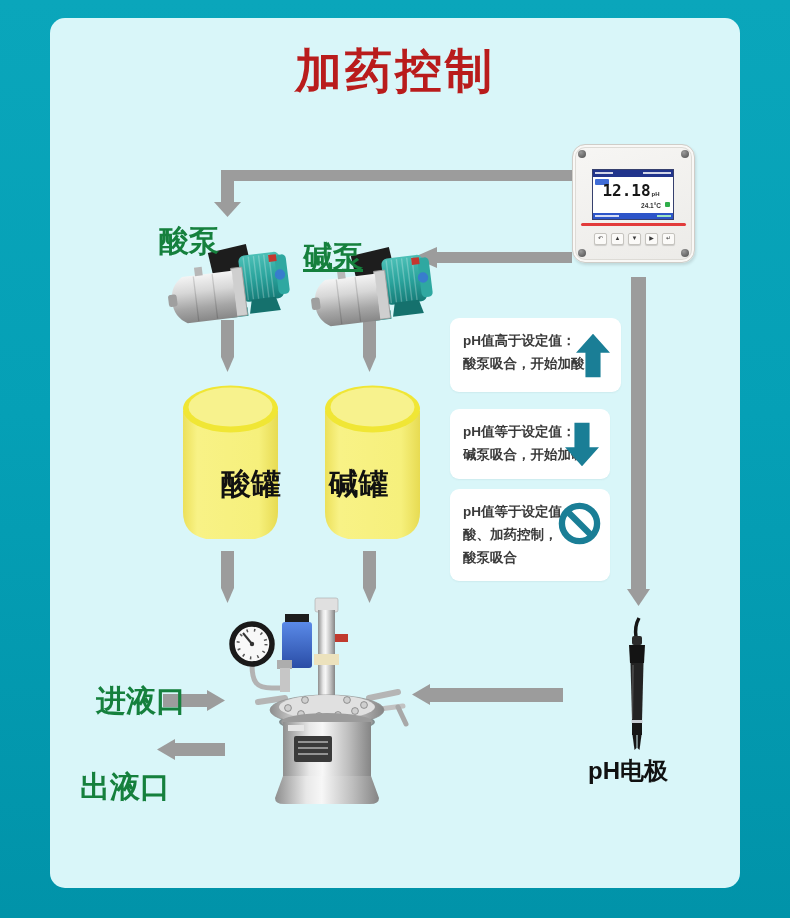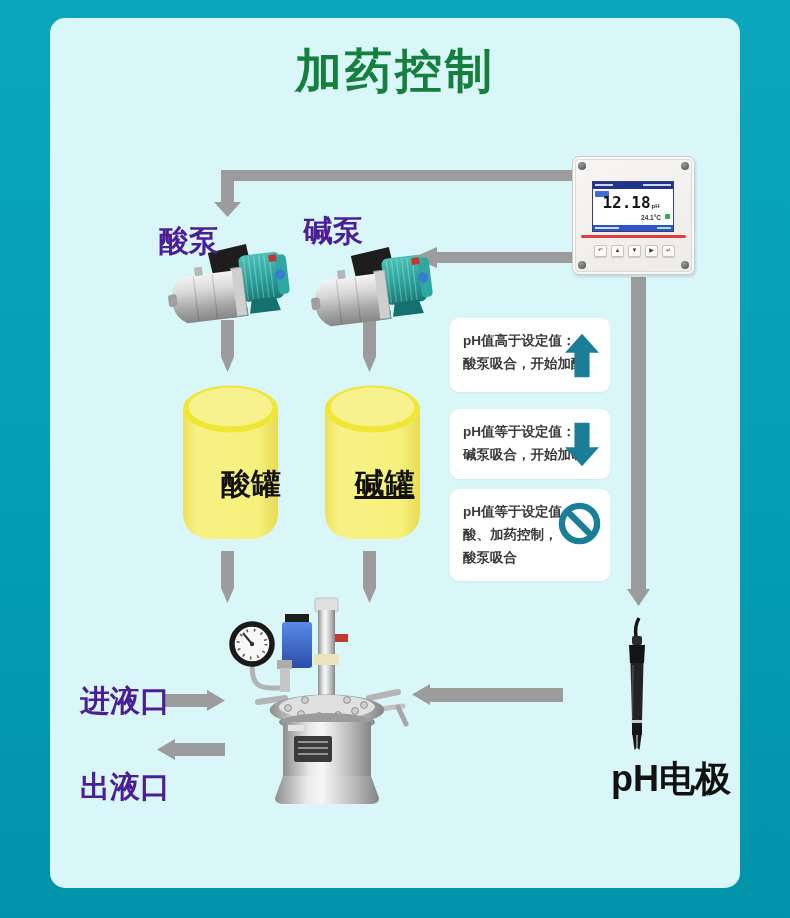--- a/index.html
+++ b/index.html
@@ -10,35 +10,35 @@
     position:relative;overflow:hidden;
   }
   .stage{position:absolute;left:0;top:0;width:790px;height:918px;}
   .abs{position:absolute;}
   .panel{
     left:50px;top:18px;width:690px;height:870px;
     background:#d9f6f9;border-radius:15px;
   }
   .title{
     left:50px;top:40px;width:690px;text-align:center;
-    font-size:47px;font-weight:bold;color:#15803d;letter-spacing:3px;
+    font-size:47px;font-weight:bold;color:#b91c1c;letter-spacing:3px;
   }
   
   .bar{background:#9c9c9c;}
   .head-down{background:#9c9c9c;clip-path:polygon(0 0,100% 0,50% 100%);}
   .head-left{background:#9c9c9c;clip-path:polygon(100% 0,100% 100%,0 50%);}
   .head-right{background:#9c9c9c;clip-path:polygon(0 0,0 100%,100% 50%);}
   .pencil-down{background:#9c9c9c;clip-path:polygon(0 0,100% 0,100% 71%,50% 100%,0 71%);}
   
-  .lbl{font-weight:900;color:#4c1d95;font-size:30px;line-height:1;}
+  .lbl{font-weight:900;color:#15803d;font-size:30px;line-height:1;}
   
   .meter{
-    left:572px;top:156px;width:121px;height:117px;
+    left:572px;top:144px;width:121px;height:117px;
     background:linear-gradient(160deg,#f7f6f4,#ecebe8);
-    border:1px solid #cfcdc8;border-radius:7px;
+    border:1px solid #cfcdc8;border-radius:13px;
     box-shadow:inset 0 0 0 2px #f9f8f6, inset 0 0 0 3px #dddbd6, 1px 2px 3px rgba(0,0,0,.12);
   }
   .screw{width:8px;height:8px;border-radius:50%;
     background:radial-gradient(circle at 35% 30%,#9a9a9a,#4c4c4c);}
   .mscreen{
     left:19px;top:24px;width:80px;height:49px;background:#ffffff;
     border:1px solid #36406e;overflow:hidden;
   }
   .mhead{left:0;top:0;width:80px;height:7px;background:#21348c;}
   .mdash{height:2px;background:rgba(255,255,255,.8);}
@@ -55,21 +55,21 @@
     font-size:6px;line-height:9px;text-align:center;color:#3a3a3a;box-shadow:0 1px 1px rgba(0,0,0,.15);
   }
   
   .rulebox{
     left:450px;width:160px;background:#ffffff;border-radius:9px;
     box-shadow:0 1px 2px rgba(0,60,70,.06);
   }
   .ruletext{position:absolute;left:13px;top:11px;font-size:13.5px;font-weight:bold;color:#3a3a3a;line-height:23px;white-space:nowrap;}
   .ruleicon{position:absolute;}
   
-  .electrode-lbl{left:588px;top:755px;font-size:36px;font-weight:900;color:#111;margin-left:23px;}
+  .electrode-lbl{left:588px;top:755px;font-size:24px;font-weight:900;color:#111;}
   .tanklbl{width:101px;text-align:center;top:464px;font-size:30px;font-weight:900;color:#111;}
 </style>
 </head>
 <body>
 
 <div class="stage">
 
   <div class="abs panel"></div>
 
   <div class="abs title">加药控制</div>
@@ -156,42 +156,42 @@
       <rect x="68" y="76" width="22" height="10" fill="#20908a"></rect>
       <rect x="76" y="29" width="13" height="56" fill="#cfcfcf" stroke="#9a9a9a" stroke-width="1"></rect>
       <path d="M19,32 L77,32 L77,86 L19,86 Q4,77 4,59 Q4,41 19,32 Z" fill="url(#steelV)"></path>
       <rect x="0" y="51" width="10" height="14" rx="3" fill="#9f9f9f"></rect>
       <rect x="34" y="23" width="9" height="10" fill="#b7b7b7"></rect>
       <path d="M32,33 L32,85 M54,33 L54,85" stroke="rgba(0,0,0,.14)" stroke-width="1.5" fill="none"></path>
     </g>
   </svg>
 
   <div class="abs lbl" style="left:159px;top:226px;">酸泵</div>
-  <div class="abs lbl" style="left:303px;top:216px;">碱泵</div>
+  <div class="abs lbl" style="left:303px;top:242px;text-decoration:underline;">碱泵</div>
 
   <svg class="abs" style="left:180px;top:382px;" width="101" height="166" viewBox="0 0 101 166">
     <defs>
       <linearGradient id="tk" x1="0" y1="0" x2="1" y2="0">
         <stop offset="0" stop-color="#ece05a"></stop>
           <stop offset=".15" stop-color="#f8f286"></stop>
         <stop offset=".8" stop-color="#f6f07c"></stop>
           <stop offset="1" stop-color="#e7db52"></stop>
       </linearGradient>
     </defs>
     <path d="M3,29 L3,130 Q3,152 26,157 L75,157 Q98,152 98,130 L98,29 Z" fill="url(#tk)"></path>
     <ellipse cx="50.5" cy="27" rx="47.5" ry="23.5" fill="#f0e635"></ellipse>
     <ellipse cx="50.5" cy="25" rx="42" ry="19.5" fill="#f7f28d"></ellipse>
   </svg>
   <svg class="abs" style="left:322px;top:382px;" width="101" height="166" viewBox="0 0 101 166">
     <path d="M3,29 L3,130 Q3,152 26,157 L75,157 Q98,152 98,130 L98,29 Z" fill="url(#tk)"></path>
     <ellipse cx="50.5" cy="27" rx="47.5" ry="23.5" fill="#f0e635"></ellipse>
     <ellipse cx="50.5" cy="25" rx="42" ry="19.5" fill="#f7f28d"></ellipse>
   </svg>
   <div class="abs tanklbl" style="left:180px;text-align:right;">酸罐</div>
-  <div class="abs tanklbl" style="left:334px;text-decoration:underline;">碱罐</div>
+  <div class="abs tanklbl" style="left:308px;">碱罐</div>
 
   <div class="abs meter">
     <div class="abs screw" style="left:5px;top:5px;"></div>
     <div class="abs screw" style="right:5px;top:5px;"></div>
     <div class="abs screw" style="left:5px;bottom:5px;"></div>
     <div class="abs screw" style="right:5px;bottom:5px;"></div>
 
     <div class="abs mscreen">
       <div class="abs mhead">
         <div class="abs mdash" style="left:2px;top:2px;width:18px;"></div>
@@ -212,21 +212,21 @@
 
     <div class="abs redline"></div>
 
     <div class="abs mbtn" style="left:21px;">↶</div>
     <div class="abs mbtn" style="left:38px;">▲</div>
     <div class="abs mbtn" style="left:55px;">▼</div>
     <div class="abs mbtn" style="left:72px;">▶</div>
     <div class="abs mbtn" style="left:89px;">↵</div>
   </div>
 
-  <div class="abs rulebox" style="top:318px;height:74px;">
+  <div class="abs rulebox" style="top:318px;height:74px;padding-left:11px;">
     <div class="ruletext">
       <div>pH值高于设定值：</div>
       <div>酸泵吸合，开始加酸</div>
     </div>
     <svg class="ruleicon" style="right:11px;top:15px;" width="34" height="45" viewBox="0 0 36 46">
       <path d="M18,0 L36,20 L26,20 L26,46 L10,46 L10,20 L0,20 Z" fill="#1a7e96"></path>
     </svg>
   </div>
 
   <div class="abs rulebox" style="top:409px;height:70px;">
@@ -320,16 +320,16 @@
     <path d="M7,28 h16 l-1,18 h-14 Z" fill="#141414"></path>
     <path d="M8.5,46 h13 l-1.5,58 h-10 Z" fill="#232323"></path>
     <path d="M11,48 L10,102" stroke="rgba(255,255,255,.16)" stroke-width="2"></path>
     <rect x="9.5" y="103" width="11" height="3" fill="#c9ced4"></rect>
     <rect x="10" y="106" width="10" height="12" fill="#161616"></rect>
     <path d="M10.5,118 l2,15 l2,-2 l0,-13 Z" fill="#161616"></path>
     <path d="M19.5,118 l-2,15 l-2,-2 l0,-13 Z" fill="#161616"></path>
   </svg>
   <div class="abs electrode-lbl">pH电极</div>
 
-  <div class="abs lbl" style="left:80px;top:686px;">进液口</div>
+  <div class="abs lbl" style="left:96px;top:686px;">进液口</div>
   <div class="abs lbl" style="left:80px;top:772px;text-align:right;">出液口</div>
 
 </div>
 
 </body></html>

